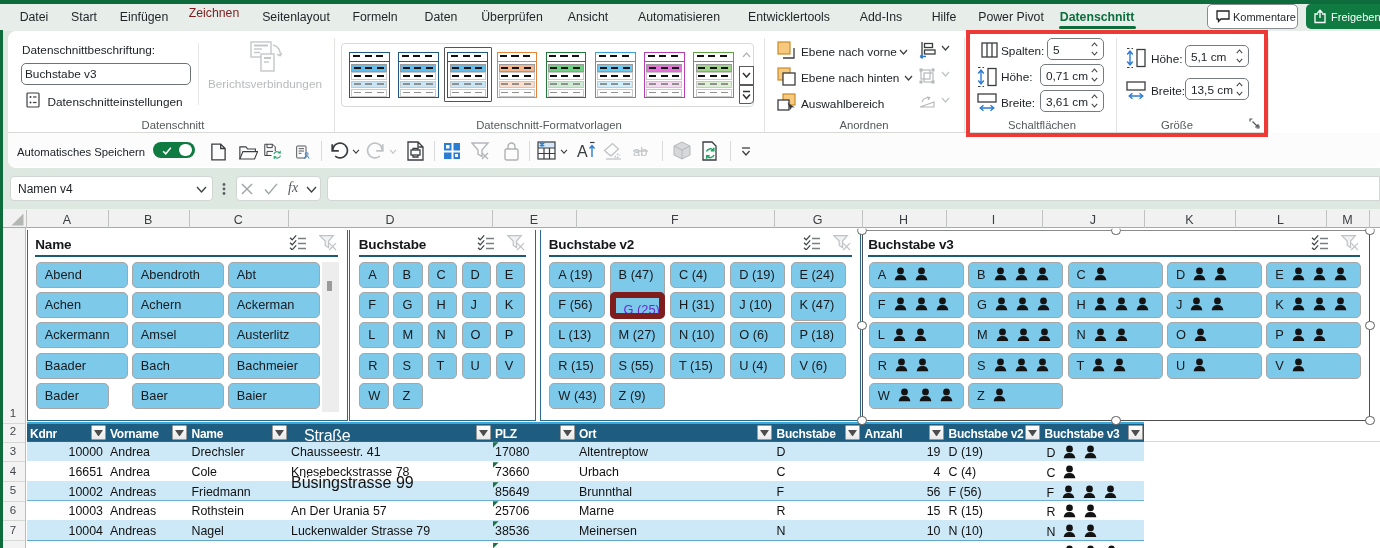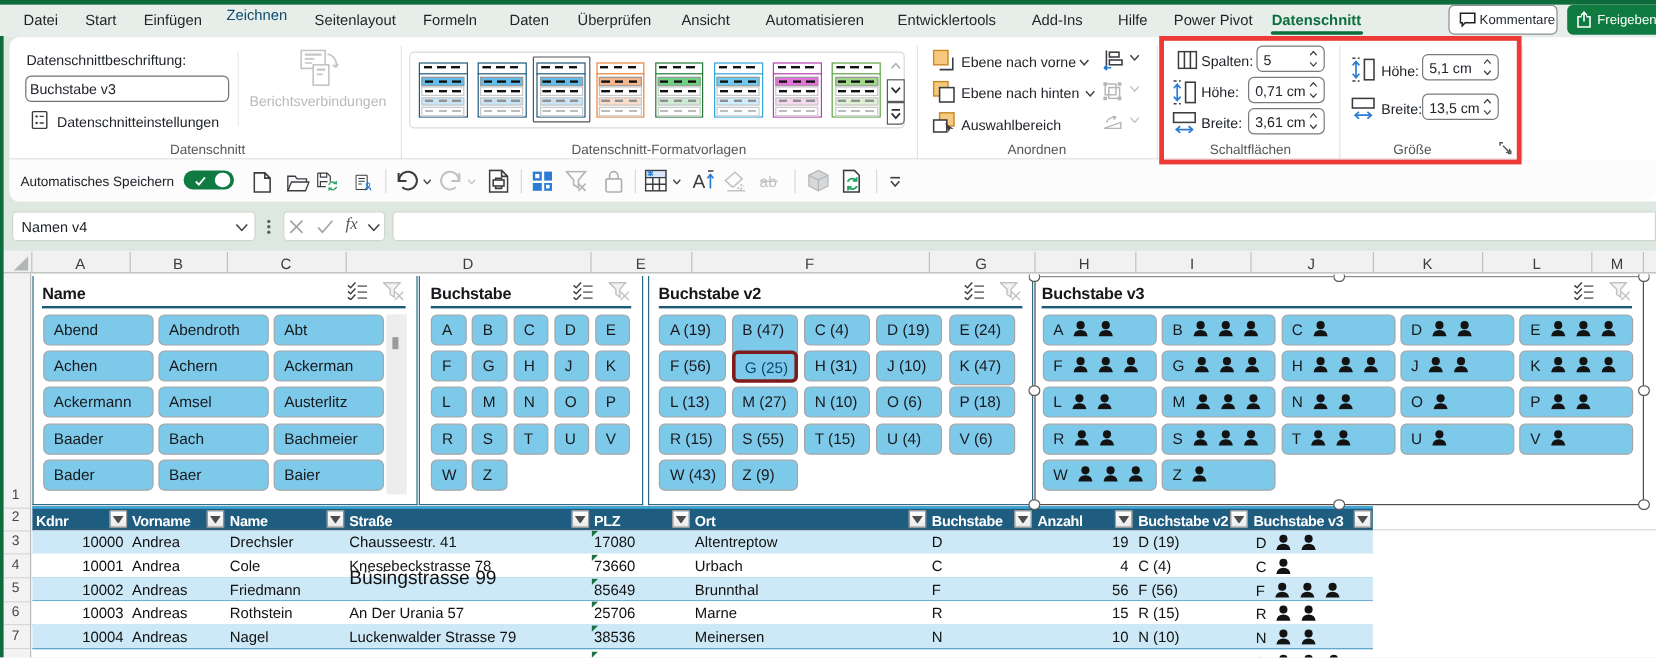--- a/index.html
+++ b/index.html
@@ -5,21 +5,21 @@
 body { font-family:"Liberation Sans", sans-serif; position:relative; background:#dde8e1; font-size:12px;}
 .abs { position:absolute; }
 .psvg { display:inline-block; vertical-align:-2px; }
 </style></head><body>
 <div class="abs" style="left:0;top:0;width:1380px;height:4px;background:#0e6b3c"></div>
 <div class="abs" style="left:0;top:4px;width:1380px;height:27px;background:#e7ede9"></div>
 <div class="abs" style="left:0;top:30px;width:2.5px;height:518px;background:#0e6b3c;z-index:60"></div>
 <div class="abs" style="top:10px;left:34px;transform:translateX(-50%);font-size:12.3px;color:#1f2328;white-space:nowrap">Datei</div>
 <div class="abs" style="top:10px;left:84px;transform:translateX(-50%);font-size:12.3px;color:#1f2328;white-space:nowrap">Start</div>
 <div class="abs" style="top:10px;left:144px;transform:translateX(-50%);font-size:12.3px;color:#1f2328;white-space:nowrap">Einfügen</div>
-<div class="abs" style="top:6px;left:214px;transform:translateX(-50%);font-size:12.3px;color:#0c4a6e;white-space:nowrap">Zeichnen</div>
+<div class="abs" style="top:6px;left:214px;transform:translateX(-50%);font-size:12.3px;color:#7f1d1d;white-space:nowrap">Zeichnen</div>
 <div class="abs" style="top:10px;left:296px;transform:translateX(-50%);font-size:12.3px;color:#1f2328;white-space:nowrap">Seitenlayout</div>
 <div class="abs" style="top:10px;left:375px;transform:translateX(-50%);font-size:12.3px;color:#1f2328;white-space:nowrap">Formeln</div>
 <div class="abs" style="top:10px;left:441px;transform:translateX(-50%);font-size:12.3px;color:#1f2328;white-space:nowrap">Daten</div>
 <div class="abs" style="top:10px;left:512px;transform:translateX(-50%);font-size:12.3px;color:#1f2328;white-space:nowrap">Überprüfen</div>
 <div class="abs" style="top:10px;left:588px;transform:translateX(-50%);font-size:12.3px;color:#1f2328;white-space:nowrap">Ansicht</div>
 <div class="abs" style="top:10px;left:679px;transform:translateX(-50%);font-size:12.3px;color:#1f2328;white-space:nowrap">Automatisieren</div>
 <div class="abs" style="top:10px;left:789px;transform:translateX(-50%);font-size:12.3px;color:#1f2328;white-space:nowrap">Entwicklertools</div>
 <div class="abs" style="top:10px;left:881px;transform:translateX(-50%);font-size:12.3px;color:#1f2328;white-space:nowrap">Add-Ins</div>
 <div class="abs" style="top:10px;left:944px;transform:translateX(-50%);font-size:12.3px;color:#1f2328;white-space:nowrap">Hilfe</div>
 <div class="abs" style="top:10px;left:1011px;transform:translateX(-50%);font-size:12.3px;color:#1f2328;white-space:nowrap">Power Pivot</div>
@@ -543,21 +543,21 @@
 <div class="abs" style="left:227.8px;top:261.6px;width:92px;height:26.3px;background:#7dc9ea;border:1px solid #a6a6a6;border-radius:5px;font-size:12.8px;color:#17191c;line-height:24.5px;padding-left:8px;white-space:nowrap;overflow:hidden">Abt</div>
 <div class="abs" style="left:35.8px;top:291.9px;width:92px;height:26.3px;background:#7dc9ea;border:1px solid #a6a6a6;border-radius:5px;font-size:12.8px;color:#17191c;line-height:24.5px;padding-left:8px;white-space:nowrap;overflow:hidden">Achen</div>
 <div class="abs" style="left:131.8px;top:291.9px;width:92px;height:26.3px;background:#7dc9ea;border:1px solid #a6a6a6;border-radius:5px;font-size:12.8px;color:#17191c;line-height:24.5px;padding-left:8px;white-space:nowrap;overflow:hidden">Achern</div>
 <div class="abs" style="left:227.8px;top:291.9px;width:92px;height:26.3px;background:#7dc9ea;border:1px solid #a6a6a6;border-radius:5px;font-size:12.8px;color:#17191c;line-height:24.5px;padding-left:8px;white-space:nowrap;overflow:hidden">Ackerman</div>
 <div class="abs" style="left:35.8px;top:322.2px;width:92px;height:26.3px;background:#7dc9ea;border:1px solid #a6a6a6;border-radius:5px;font-size:12.8px;color:#17191c;line-height:24.5px;padding-left:8px;white-space:nowrap;overflow:hidden">Ackermann</div>
 <div class="abs" style="left:131.8px;top:322.2px;width:92px;height:26.3px;background:#7dc9ea;border:1px solid #a6a6a6;border-radius:5px;font-size:12.8px;color:#17191c;line-height:24.5px;padding-left:8px;white-space:nowrap;overflow:hidden">Amsel</div>
 <div class="abs" style="left:227.8px;top:322.2px;width:92px;height:26.3px;background:#7dc9ea;border:1px solid #a6a6a6;border-radius:5px;font-size:12.8px;color:#17191c;line-height:24.5px;padding-left:8px;white-space:nowrap;overflow:hidden">Austerlitz</div>
 <div class="abs" style="left:35.8px;top:352.5px;width:92px;height:26.3px;background:#7dc9ea;border:1px solid #a6a6a6;border-radius:5px;font-size:12.8px;color:#17191c;line-height:24.5px;padding-left:8px;white-space:nowrap;overflow:hidden">Baader</div>
 <div class="abs" style="left:131.8px;top:352.5px;width:92px;height:26.3px;background:#7dc9ea;border:1px solid #a6a6a6;border-radius:5px;font-size:12.8px;color:#17191c;line-height:24.5px;padding-left:8px;white-space:nowrap;overflow:hidden">Bach</div>
 <div class="abs" style="left:227.8px;top:352.5px;width:92px;height:26.3px;background:#7dc9ea;border:1px solid #a6a6a6;border-radius:5px;font-size:12.8px;color:#17191c;line-height:24.5px;padding-left:8px;white-space:nowrap;overflow:hidden">Bachmeier</div>
-<div class="abs" style="left:35.8px;top:382.8px;width:92px;height:26.3px;background:#7dc9ea;border:1px solid #a6a6a6;border-radius:5px;font-size:12.8px;color:#17191c;line-height:24.5px;padding-left:8px;white-space:nowrap;overflow:hidden">Bader</div>
+<div class="abs" style="left:35.8px;top:382.8px;width:73px;height:26.3px;background:#7dc9ea;border:1px solid #a6a6a6;border-radius:5px;font-size:12.8px;color:#17191c;line-height:24.5px;padding-left:8px;white-space:nowrap;overflow:hidden">Bader</div>
 <div class="abs" style="left:131.8px;top:382.8px;width:92px;height:26.3px;background:#7dc9ea;border:1px solid #a6a6a6;border-radius:5px;font-size:12.8px;color:#17191c;line-height:24.5px;padding-left:8px;white-space:nowrap;overflow:hidden">Baer</div>
 <div class="abs" style="left:227.8px;top:382.8px;width:92px;height:26.3px;background:#7dc9ea;border:1px solid #a6a6a6;border-radius:5px;font-size:12.8px;color:#17191c;line-height:24.5px;padding-left:8px;white-space:nowrap;overflow:hidden">Baier</div>
 <div class="abs" style="left:321.5px;top:261.5px;width:17px;height:150px;background:#ededed"></div>
 <div class="abs" style="left:327.3px;top:280.5px;width:5px;height:10px;background:#9a9a9a"></div>
 <div class="abs" style="left:349px;top:230px;width:186.70000000000005px;height:191px;background:#fff;border:1.3px solid #2b6a89;border-top:none"></div>
 <div class="abs" style="left:358.8px;top:236.5px;font-size:13.5px;font-weight:bold;color:#15171a;letter-spacing:-0.2px">Buchstabe</div>
 <div class="abs" style="left:358.8px;top:255.2px;width:167.40000000000003px;height:1.6px;background:#1d5a75"></div>
 <svg class="abs" style="left:477.00000000000006px;top:234.5px" width="17" height="15" viewBox="0 0 17 15">
     <path d="M1 2.8 L3.2 4.8 L7.2 0.4" stroke="#3f4346" fill="none" stroke-width="1.25"></path>
     <line x1="9" y1="3.5" x2="17" y2="3.5" stroke="#7a7e81" stroke-width="1.5"></line>
@@ -606,21 +606,21 @@
 <svg class="abs" style="left:832.5999999999999px;top:234.8px" width="18" height="16" viewBox="0 0 18 16">
 <path d="M0.7 0.7 H14.3 L9.6 6 V12.6 L6.2 10.4 V6 Z" fill="#f2f2f2" stroke="#c0c3c5" stroke-width="1.2"></path>
 <path d="M10.2 8.2 L17 15 M17 8.2 L10.2 15" stroke="#c0c3c5" stroke-width="1.2" fill="none"></path>
 </svg>
 <div class="abs" style="left:549.3px;top:261.6px;width:55.3px;height:26.3px;background:#7dc9ea;border:1px solid #a6a6a6;border-radius:5px;font-size:12.8px;color:#17191c;line-height:24.5px;padding-left:8px;white-space:nowrap;overflow:hidden">A (19)</div>
 <div class="abs" style="left:609.5999999999999px;top:261.6px;width:55.3px;height:43px;background:#7dc9ea;border:1px solid #a6a6a6;border-radius:5px;font-size:12.8px;color:#17191c;line-height:24.5px;padding-left:8px;white-space:nowrap;overflow:hidden">B (47)</div>
 <div class="abs" style="left:669.9px;top:261.6px;width:55.3px;height:26.3px;background:#7dc9ea;border:1px solid #a6a6a6;border-radius:5px;font-size:12.8px;color:#17191c;line-height:24.5px;padding-left:8px;white-space:nowrap;overflow:hidden">C (4)</div>
 <div class="abs" style="left:730.1999999999999px;top:261.6px;width:55.3px;height:26.3px;background:#7dc9ea;border:1px solid #a6a6a6;border-radius:5px;font-size:12.8px;color:#17191c;line-height:24.5px;padding-left:8px;white-space:nowrap;overflow:hidden">D (19)</div>
 <div class="abs" style="left:790.5px;top:261.6px;width:55.3px;height:26.3px;background:#7dc9ea;border:1px solid #a6a6a6;border-radius:5px;font-size:12.8px;color:#17191c;line-height:24.5px;padding-left:8px;white-space:nowrap;overflow:hidden">E (24)</div>
 <div class="abs" style="left:549.3px;top:291.9px;width:55.3px;height:26.3px;background:#7dc9ea;border:1px solid #a6a6a6;border-radius:5px;font-size:12.8px;color:#17191c;line-height:24.5px;padding-left:8px;white-space:nowrap;overflow:hidden">F (56)</div>
-<div class="abs" style="left:609.5999999999999px;top:291.9px;width:55.3px;height:27px;background:#7dc9ea;border:3px solid #7f1d1d;border-radius:5px;font-size:12.8px;color:#0c4a6e;line-height:24.5px;padding-left:8px;white-space:nowrap;overflow:hidden">G (25)</div>
+<div class="abs" style="left:609.5999999999999px;top:291.9px;width:55.3px;height:27px;background:#7dc9ea;border:6px solid #7f1d1d;border-radius:5px;font-size:12.8px;color:#6d28d9;line-height:24.5px;padding-left:8px;white-space:nowrap;overflow:hidden">G (25)</div>
 <div class="abs" style="left:669.9px;top:291.9px;width:55.3px;height:26.3px;background:#7dc9ea;border:1px solid #a6a6a6;border-radius:5px;font-size:12.8px;color:#17191c;line-height:24.5px;padding-left:8px;white-space:nowrap;overflow:hidden">H (31)</div>
 <div class="abs" style="left:730.1999999999999px;top:291.9px;width:55.3px;height:26.3px;background:#7dc9ea;border:1px solid #a6a6a6;border-radius:5px;font-size:12.8px;color:#17191c;line-height:24.5px;padding-left:8px;white-space:nowrap;overflow:hidden">J (10)</div>
 <div class="abs" style="left:790.5px;top:291.9px;width:55.3px;height:29px;background:#7dc9ea;border:1px solid #a6a6a6;border-radius:5px;font-size:12.8px;color:#17191c;line-height:24.5px;padding-left:8px;white-space:nowrap;overflow:hidden">K (47)</div>
 <div class="abs" style="left:549.3px;top:322.2px;width:55.3px;height:26.3px;background:#7dc9ea;border:1px solid #a6a6a6;border-radius:5px;font-size:12.8px;color:#17191c;line-height:24.5px;padding-left:8px;white-space:nowrap;overflow:hidden">L (13)</div>
 <div class="abs" style="left:609.5999999999999px;top:322.2px;width:55.3px;height:26.3px;background:#7dc9ea;border:1px solid #a6a6a6;border-radius:5px;font-size:12.8px;color:#17191c;line-height:24.5px;padding-left:8px;white-space:nowrap;overflow:hidden">M (27)</div>
 <div class="abs" style="left:669.9px;top:322.2px;width:55.3px;height:26.3px;background:#7dc9ea;border:1px solid #a6a6a6;border-radius:5px;font-size:12.8px;color:#17191c;line-height:24.5px;padding-left:8px;white-space:nowrap;overflow:hidden">N (10)</div>
 <div class="abs" style="left:730.1999999999999px;top:322.2px;width:55.3px;height:26.3px;background:#7dc9ea;border:1px solid #a6a6a6;border-radius:5px;font-size:12.8px;color:#17191c;line-height:24.5px;padding-left:8px;white-space:nowrap;overflow:hidden">O (6)</div>
 <div class="abs" style="left:790.5px;top:322.2px;width:55.3px;height:26.3px;background:#7dc9ea;border:1px solid #a6a6a6;border-radius:5px;font-size:12.8px;color:#17191c;line-height:24.5px;padding-left:8px;white-space:nowrap;overflow:hidden">P (18)</div>
 <div class="abs" style="left:549.3px;top:352.5px;width:55.3px;height:26.3px;background:#7dc9ea;border:1px solid #a6a6a6;border-radius:5px;font-size:12.8px;color:#17191c;line-height:24.5px;padding-left:8px;white-space:nowrap;overflow:hidden">R (15)</div>
 <div class="abs" style="left:609.5999999999999px;top:352.5px;width:55.3px;height:26.3px;background:#7dc9ea;border:1px solid #a6a6a6;border-radius:5px;font-size:12.8px;color:#17191c;line-height:24.5px;padding-left:8px;white-space:nowrap;overflow:hidden">S (55)</div>
@@ -829,21 +829,21 @@
 <div class="abs" style="left:110px;top:426.5px;font-size:12px;font-weight:bold;color:#fff;white-space:nowrap;letter-spacing:-0.25px">Vorname</div>
 <div class="abs" style="left:172.0px;top:424.8px;width:15px;height:15px;background:linear-gradient(#ffffff,#e9e9e9);border:1px solid #9a9a9a;border-radius:1px"></div>
 <svg class="abs" style="left:175.0px;top:429.8px" width="9" height="6.5" viewBox="0 0 9 6.5">
     <path d="M0 0 H9 L4.5 6.5 Z" fill="#4d4d4d"></path>
   </svg>
 <div class="abs" style="left:191.5px;top:426.5px;font-size:12px;font-weight:bold;color:#fff;white-space:nowrap;letter-spacing:-0.25px">Name</div>
 <div class="abs" style="left:271.5px;top:424.8px;width:15px;height:15px;background:linear-gradient(#ffffff,#e9e9e9);border:1px solid #9a9a9a;border-radius:1px"></div>
 <svg class="abs" style="left:274.5px;top:429.8px" width="9" height="6.5" viewBox="0 0 9 6.5">
     <path d="M0 0 H9 L4.5 6.5 Z" fill="#4d4d4d"></path>
   </svg>
-<div class="abs" style="left:291px;top:426.5px;font-size:12px;font-weight:bold;color:#fff;white-space:nowrap;letter-spacing:-0.25px">Straße</div>
+<div class="abs" style="left:304px;top:426.5px;font-size:16px;font-weight:normal;color:#fff;white-space:nowrap;letter-spacing:-0.25px">Straße</div>
 <div class="abs" style="left:475.5px;top:424.8px;width:15px;height:15px;background:linear-gradient(#ffffff,#e9e9e9);border:1px solid #9a9a9a;border-radius:1px"></div>
 <svg class="abs" style="left:478.5px;top:429.8px" width="9" height="6.5" viewBox="0 0 9 6.5">
     <path d="M0 0 H9 L4.5 6.5 Z" fill="#4d4d4d"></path>
   </svg>
 <div class="abs" style="left:495px;top:426.5px;font-size:12px;font-weight:bold;color:#fff;white-space:nowrap;letter-spacing:-0.25px">PLZ</div>
 <div class="abs" style="left:559.5px;top:424.8px;width:15px;height:15px;background:linear-gradient(#ffffff,#e9e9e9);border:1px solid #9a9a9a;border-radius:1px"></div>
 <svg class="abs" style="left:562.5px;top:429.8px" width="9" height="6.5" viewBox="0 0 9 6.5">
     <path d="M0 0 H9 L4.5 6.5 Z" fill="#4d4d4d"></path>
   </svg>
 <div class="abs" style="left:579px;top:426.5px;font-size:12px;font-weight:bold;color:#fff;white-space:nowrap;letter-spacing:-0.25px">Ort</div>
@@ -888,21 +888,21 @@
 <div class="abs" style="left:948.5px;top:445.1px;font-size:12.4px;color:#111;white-space:nowrap">D (19)</div>
 <div class="abs" style="left:1046.5px;top:445.1px;font-size:12.4px;color:#111;white-space:nowrap">D<span style="display:inline-block;width:8px"></span><svg class="psvg" width="13" height="13.5" viewBox="0 0 13 14">
       <circle cx="6.5" cy="4.1" r="3.5" fill="#131313"></circle>
       <path d="M0.4 13.8 Q1.2 8.4 6.5 8.4 Q11.8 8.4 12.6 13.8 Z" fill="#131313"></path>
     </svg><span style="display:inline-block;width:8px"></span><svg class="psvg" width="13" height="13.5" viewBox="0 0 13 14">
       <circle cx="6.5" cy="4.1" r="3.5" fill="#131313"></circle>
       <path d="M0.4 13.8 Q1.2 8.4 6.5 8.4 Q11.8 8.4 12.6 13.8 Z" fill="#131313"></path>
     </svg></div>
 <div class="abs" style="left:27px;top:461.4px;width:1117px;height:19.600000000000023px;background:#ffffff"></div>
 <div class="abs" style="left:27px;top:480.5px;width:1117px;height:1.2px;background:#6cb1d4"></div>
-<div class="abs" style="left:103px;top:465.0px;transform:translateX(-100%);font-size:12.4px;color:#111;white-space:nowrap">10001</div>
+<div class="abs" style="left:103px;top:465.0px;transform:translateX(-100%);font-size:12.4px;color:#111;white-space:nowrap">16651</div>
 <div class="abs" style="left:110px;top:465.0px;font-size:12.4px;color:#111;white-space:nowrap">Andrea</div>
 <div class="abs" style="left:191.5px;top:465.0px;font-size:12.4px;color:#111;white-space:nowrap">Cole</div>
 <div class="abs" style="left:291px;top:465.0px;font-size:12.4px;color:#111;white-space:nowrap">Knesebeckstrasse 78</div>
 <div class="abs" style="left:495px;top:465.0px;font-size:12.4px;color:#111;white-space:nowrap">73660</div>
 <svg class="abs" style="left:493px;top:462.0px" width="5.5" height="6" viewBox="0 0 6 6">
     <path d="M0 0 H6 L0 6 Z" fill="#1e7145"></path>
   </svg>
 <div class="abs" style="left:579px;top:465.0px;font-size:12.4px;color:#111;white-space:nowrap">Urbach</div>
 <div class="abs" style="left:776.5px;top:465.0px;font-size:12.4px;color:#111;white-space:nowrap">C</div>
 <div class="abs" style="left:940.5px;top:465.0px;transform:translateX(-100%);font-size:12.4px;color:#111;white-space:nowrap">4</div>

